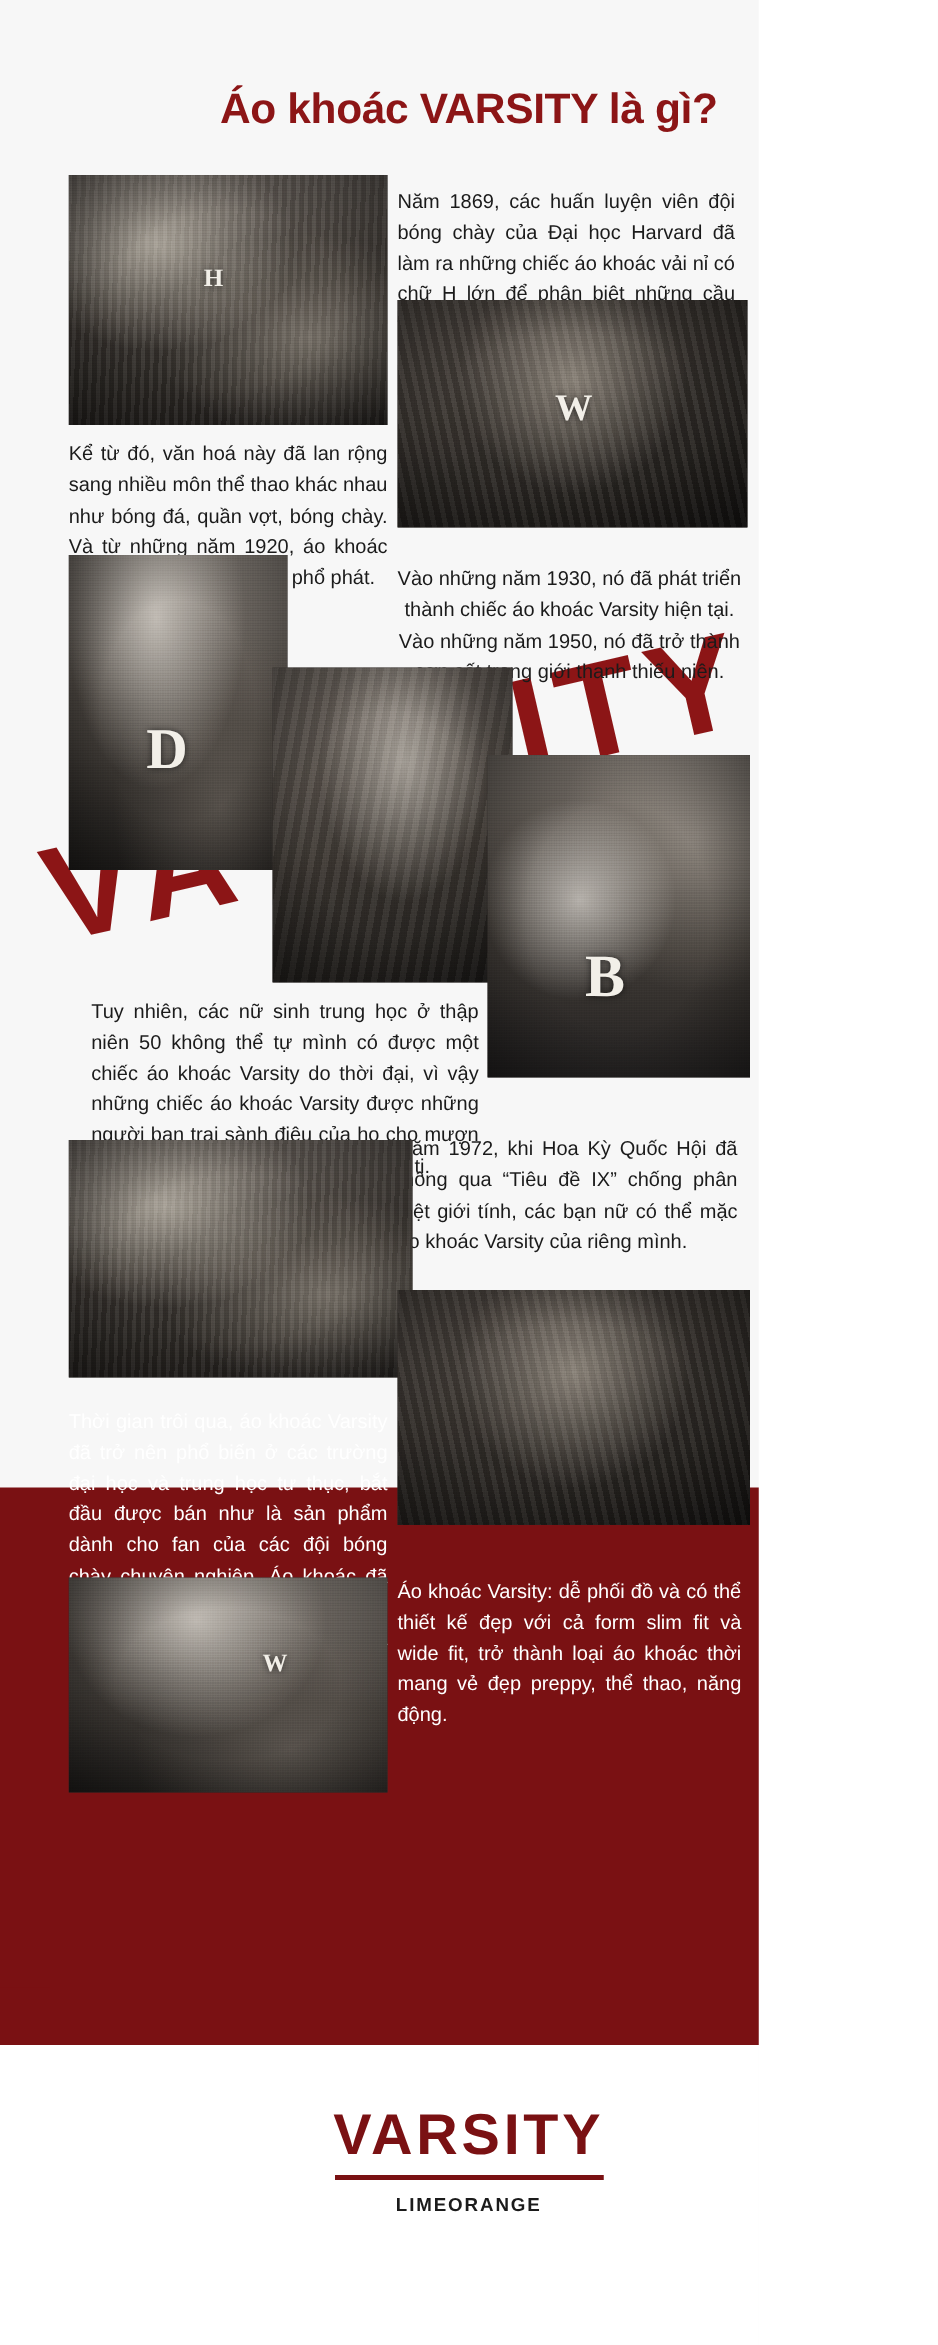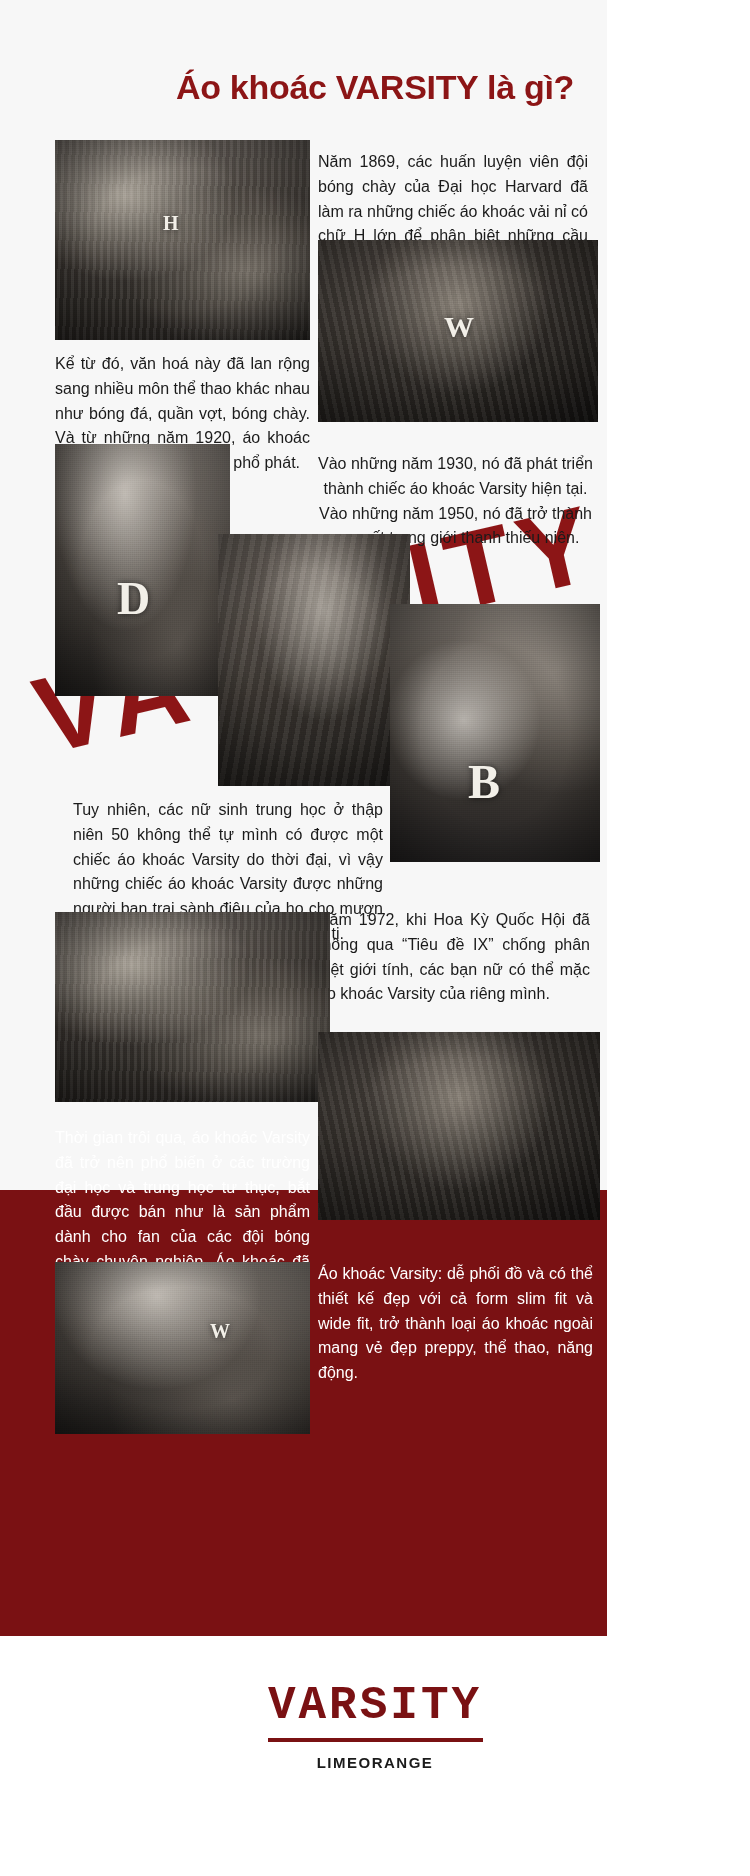--- a/index.html
+++ b/index.html
@@ -151,21 +151,21 @@
     letter-spacing: 8px;
   }
   
   .logo-wrap {
     position: absolute;
     left: 0; top: 1680px;
     width: 750px;
     text-align: center;
   }
   .logo-main {
-    font-family: Liberation Mono, monospace;
+    font-family: Liberation Sans, sans-serif;
     font-weight: bold;
     font-size: 46px;
     color: #7a1113;
     letter-spacing: 3px;
     position: relative;
     display: inline-block;
   }
   .logo-bar {
     display: block;
     width: 215px;
@@ -247,21 +247,21 @@
   </div>
 
   <div class="photo" style="left:318px; top:1032px; width:282px; height:188px;">
     <div class="ph-inner tex-b"></div>
     <div class="grain"></div>
     <div class="vig"></div>
   </div>
 
   <div class="para white" style="left:55px; top:1126px; width:255px;">Thời gian trôi qua, áo khoác Varsity đã trở nên phổ biến ở các trường đại học và trung học tư thục, bắt đầu được bán như là sản phẩm dành cho fan của các đội bóng chày chuyên nghiệp. Áo khoác đã được hiện diện trên nhiều phương tiện truyền thông khác nhau và đã trở thành một biểu tượng thời trang cũng như trở thành đồng phục.</div>
 
-  <div class="para white" style="left:318px; top:1262px; width:275px;">Áo khoác Varsity: dễ phối đồ và có thể thiết kế đẹp với cả form slim fit và wide fit, trở thành loại áo khoác ngoài mang vẻ đẹp preppy, thể thao, năng động.</div>
+  <div class="para white" style="left:318px; top:1262px; width:275px;">Áo khoác Varsity: dễ phối đồ và có thể thiết kế đẹp với cả form slim fit và wide fit, trở thành loại áo khoác thời mang vẻ đẹp preppy, thể thao, năng động.</div>
 
   <div class="photo" style="left:55px; top:1262px; width:255px; height:172px;">
     <div class="ph-inner tex-c"></div>
     <div class="grain"></div>
     <div class="vig"></div>
     <div class="patch" style="left:155px; top:58px; font-size:20px;">W</div>
   </div>
 
   <div class="logo-wrap">
     <div class="logo-main">VARSITY</div>

